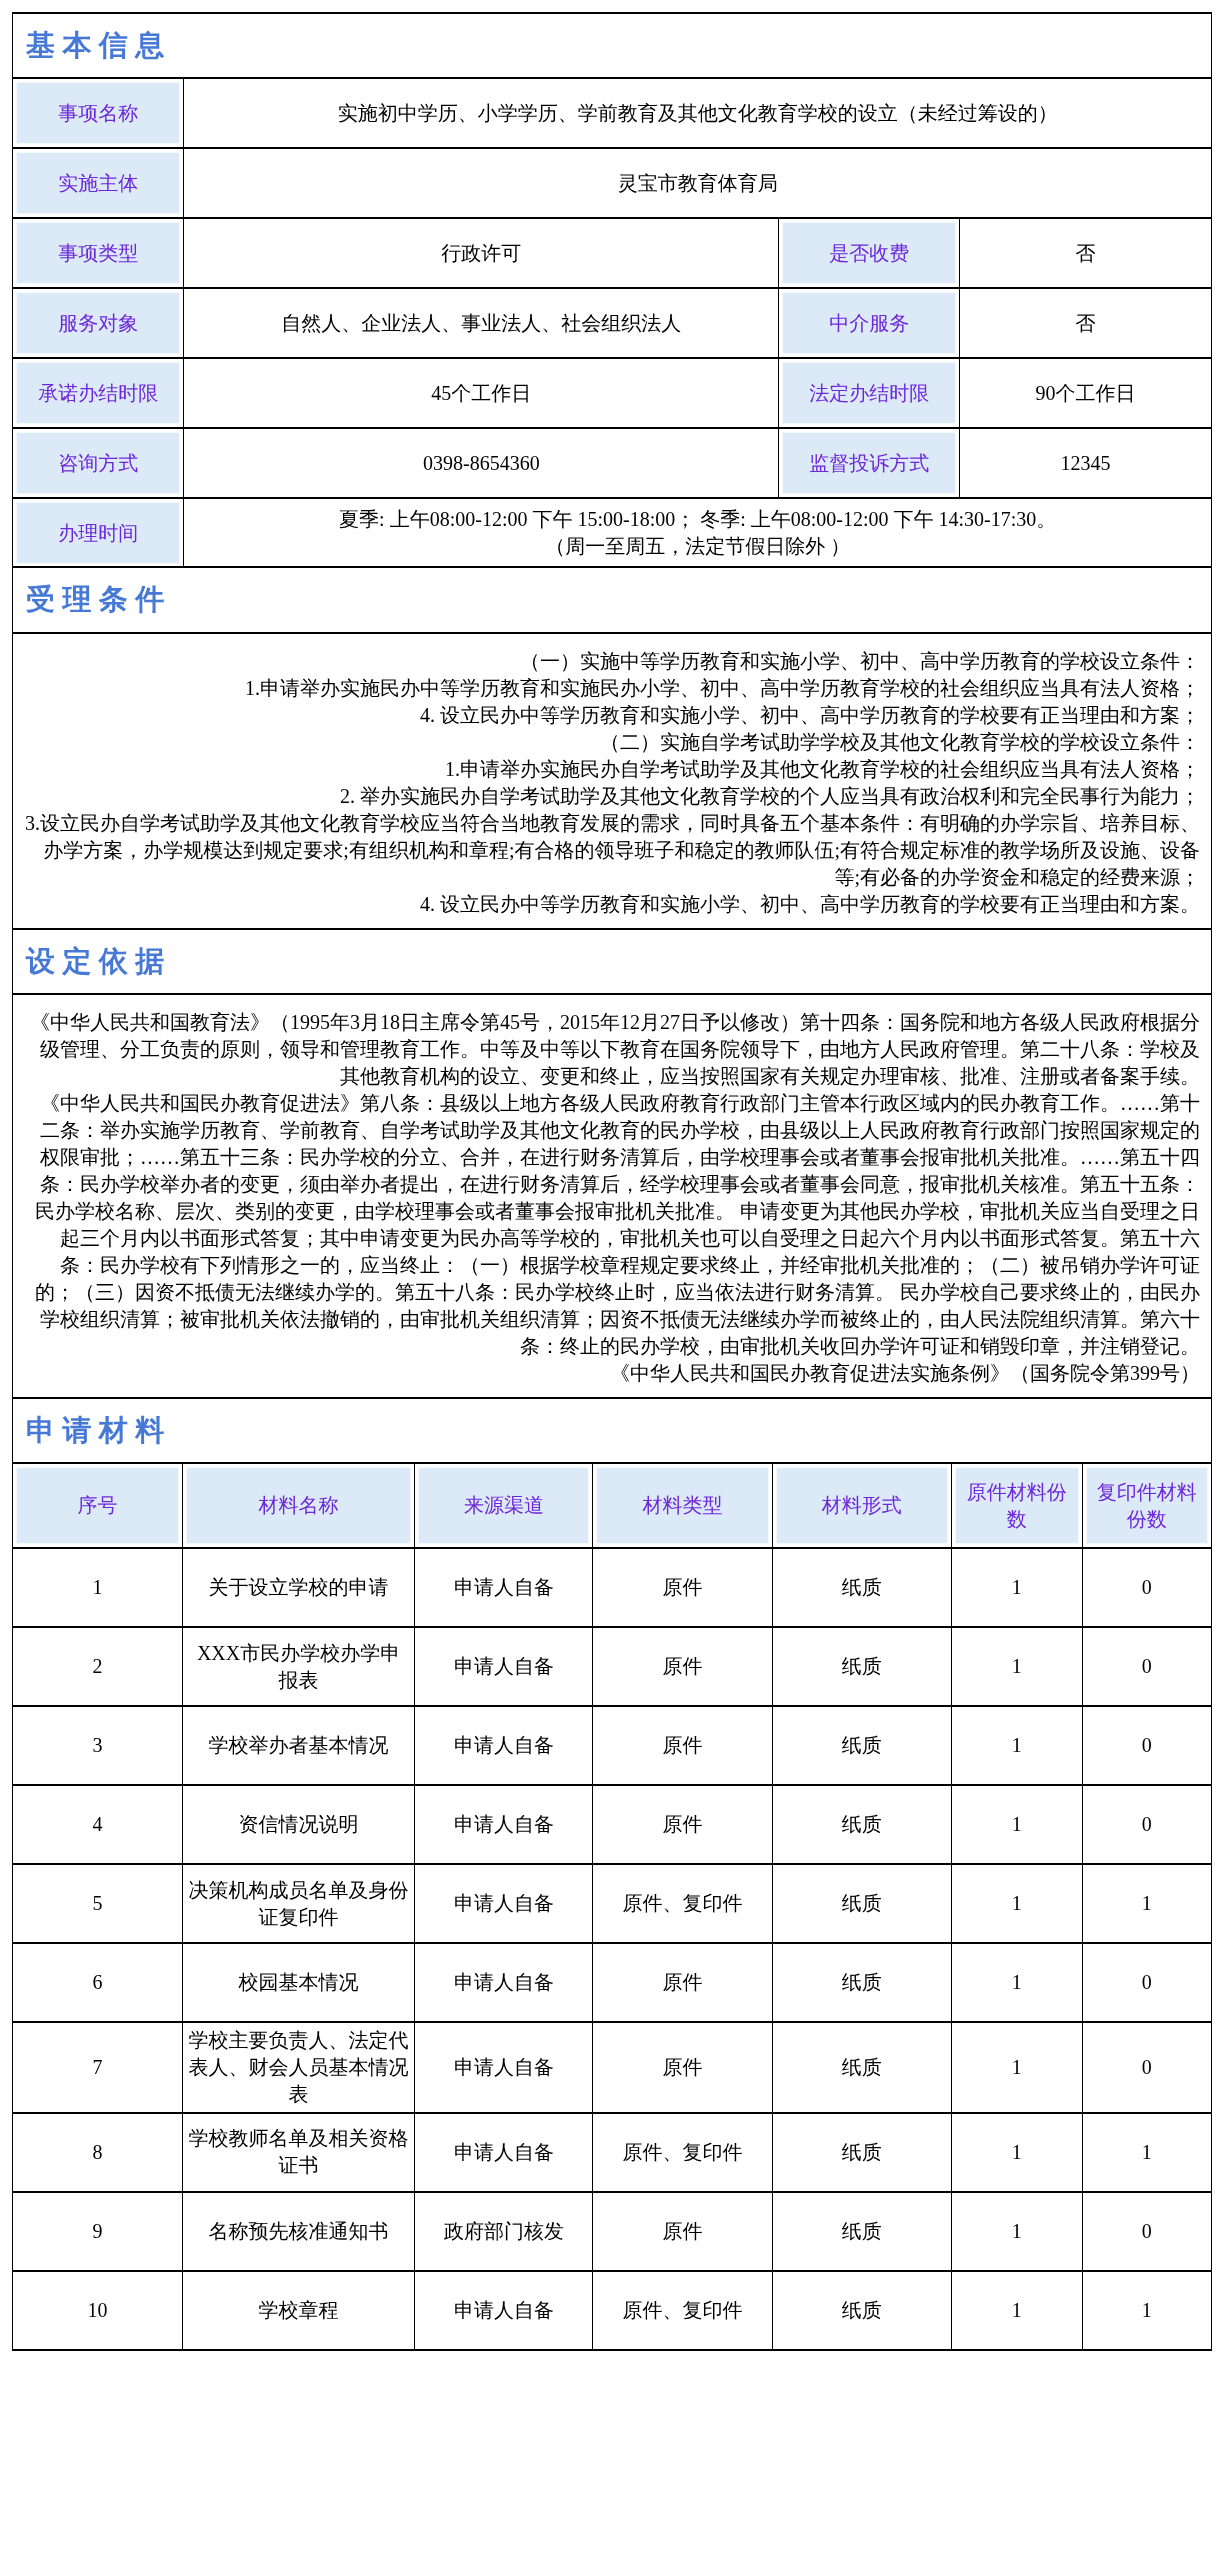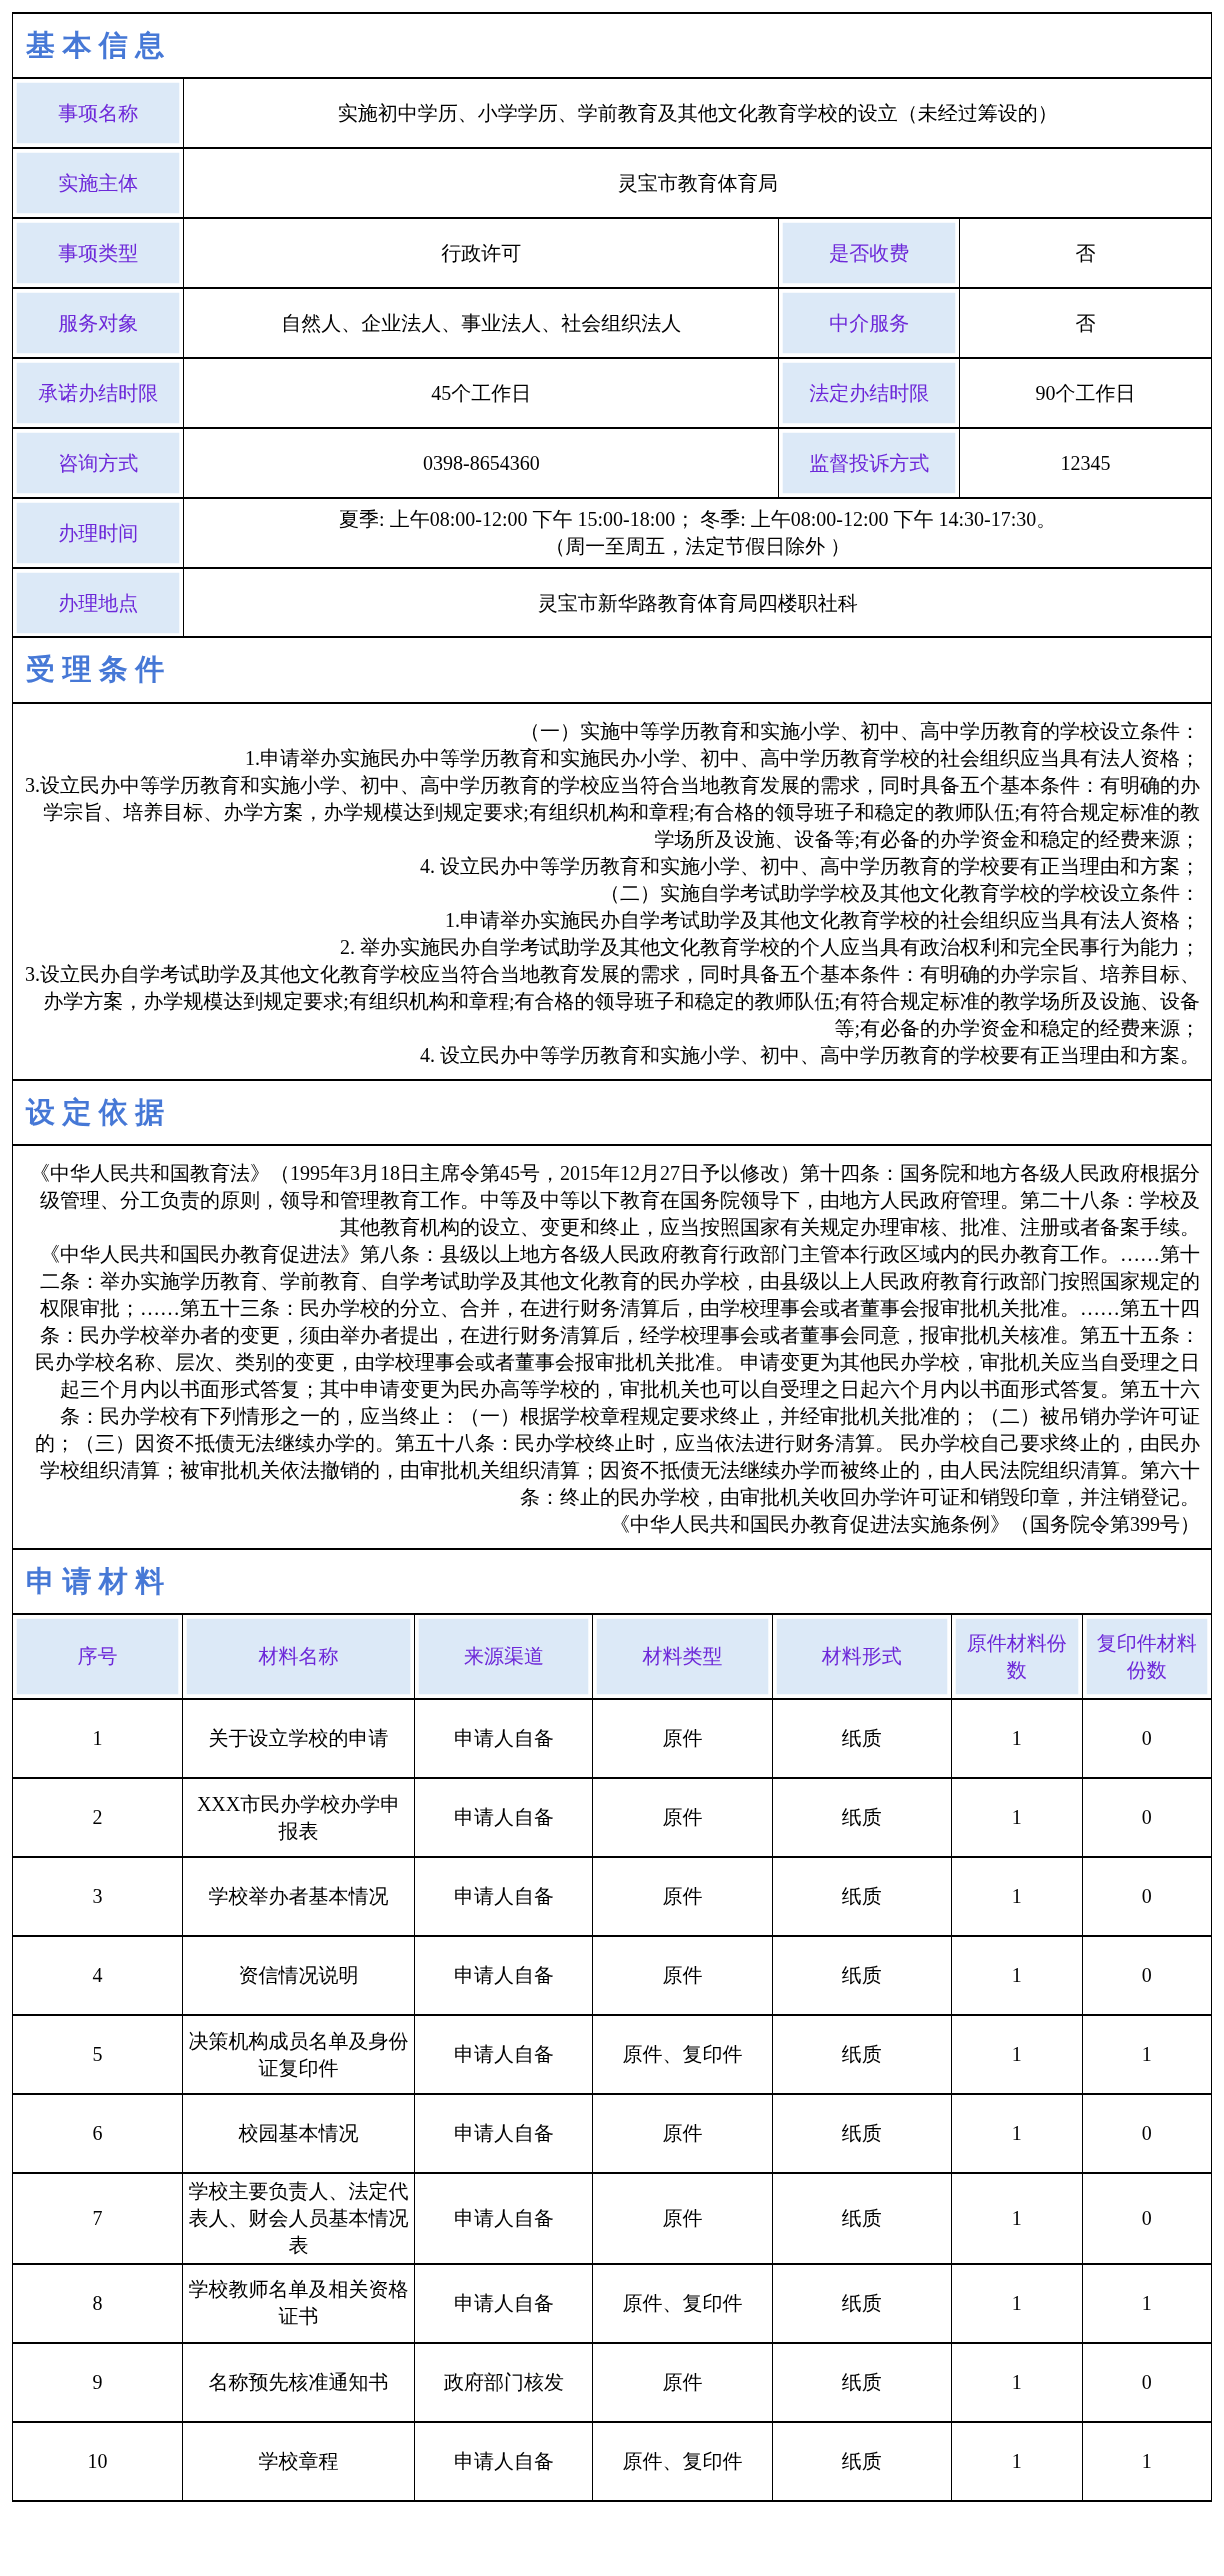--- a/index.html
+++ b/index.html
@@ -83,34 +83,29 @@
       <td class="label">咨询方式</td>
       <td class="value">0398-8654360</td>
       <td class="label">监督投诉方式</td>
       <td class="value">12345</td>
     </tr>
     <tr>
       <td class="label">办理时间</td>
       <td class="value" colspan="3">夏季: 上午08:00-12:00  下午 15:00-18:00；  冬季: 上午08:00-12:00  下午 14:30-17:30。
 （周一至周五，法定节假日除外 ）</td>
     </tr>
-    <tr>
-      <td class="label">办理地点</td>
-      <td class="value" colspan="3">灵宝市新华路教育体育局四楼职社科</td>
-    </tr>
   </tbody>
     </table>
 
   <div class="block section-title">
     <span class="st-text">受理条件</span>
   </div>
   <div class="block text-box">
     <div class="tline">（一）实施中等学历教育和实施小学、初中、高中学历教育的学校设立条件：</div>
     <div class="tline">1.申请举办实施民办中等学历教育和实施民办小学、初中、高中学历教育学校的社会组织应当具有法人资格；</div>
-    <div class="tline">3.设立民办中等学历教育和实施小学、初中、高中学历教育的学校应当符合当地教育发展的需求，同时具备五个基本条件：有明确的办学宗旨、培养目标、办学方案，办学规模达到规定要求;有组织机构和章程;有合格的领导班子和稳定的教师队伍;有符合规定标准的教学场所及设施、设备等;有必备的办学资金和稳定的经费来源；</div>
     <div class="tline">4.  设立民办中等学历教育和实施小学、初中、高中学历教育的学校要有正当理由和方案；</div>
     <div class="tline">（二）实施自学考试助学学校及其他文化教育学校的学校设立条件：</div>
     <div class="tline">1.申请举办实施民办自学考试助学及其他文化教育学校的社会组织应当具有法人资格；</div>
     <div class="tline">2.  举办实施民办自学考试助学及其他文化教育学校的个人应当具有政治权利和完全民事行为能力；</div>
     <div class="tline">3.设立民办自学考试助学及其他文化教育学校应当符合当地教育发展的需求，同时具备五个基本条件：有明确的办学宗旨、培养目标、办学方案，办学规模达到规定要求;有组织机构和章程;有合格的领导班子和稳定的教师队伍;有符合规定标准的教学场所及设施、设备等;有必备的办学资金和稳定的经费来源；</div>
     <div class="tline">4.  设立民办中等学历教育和实施小学、初中、高中学历教育的学校要有正当理由和方案。</div>
   </div>
 
   <div class="block section-title">
     <span class="st-text">设定依据</span>

